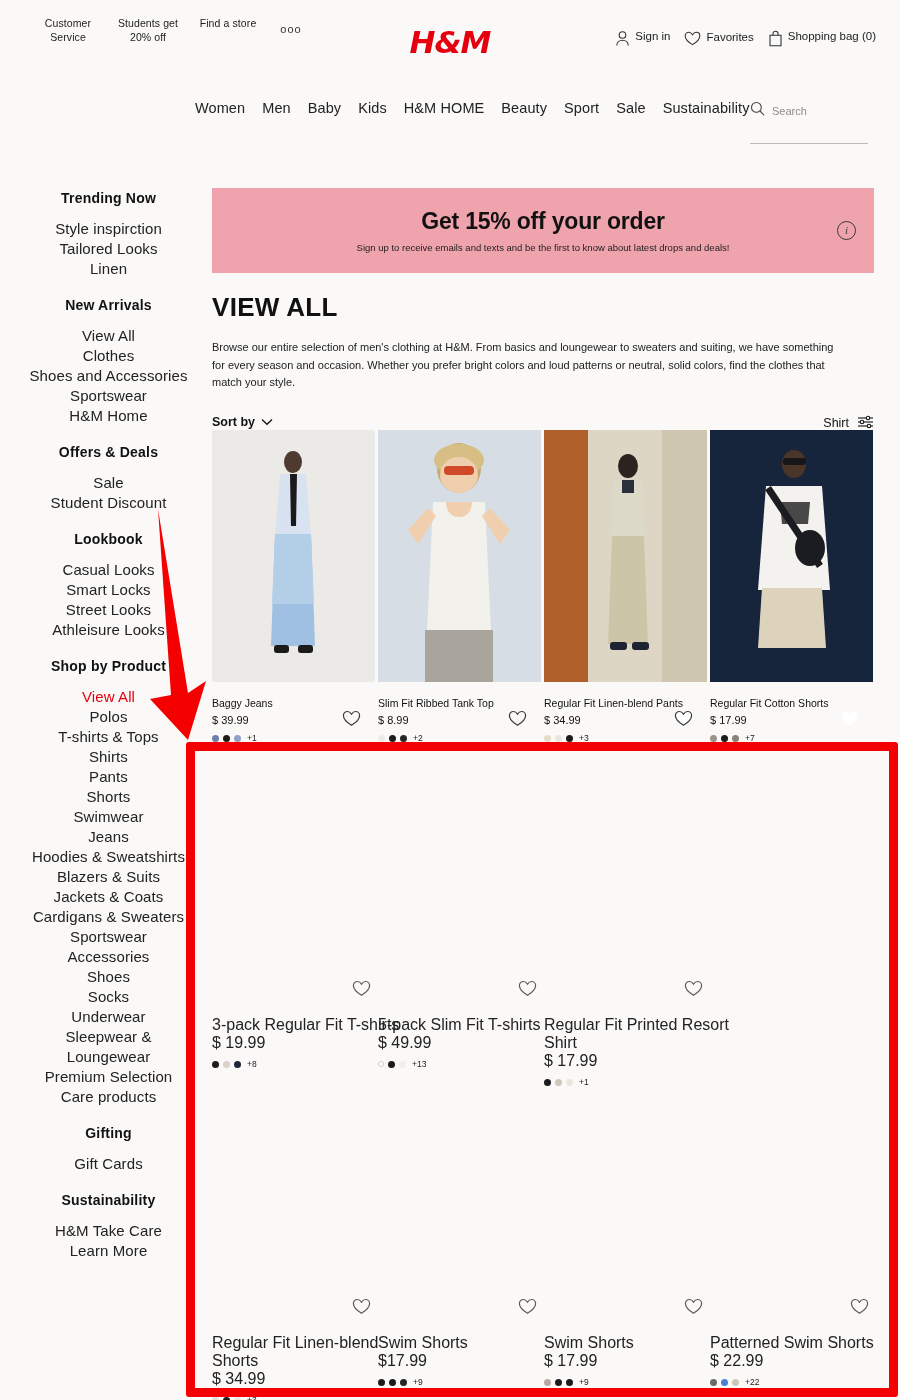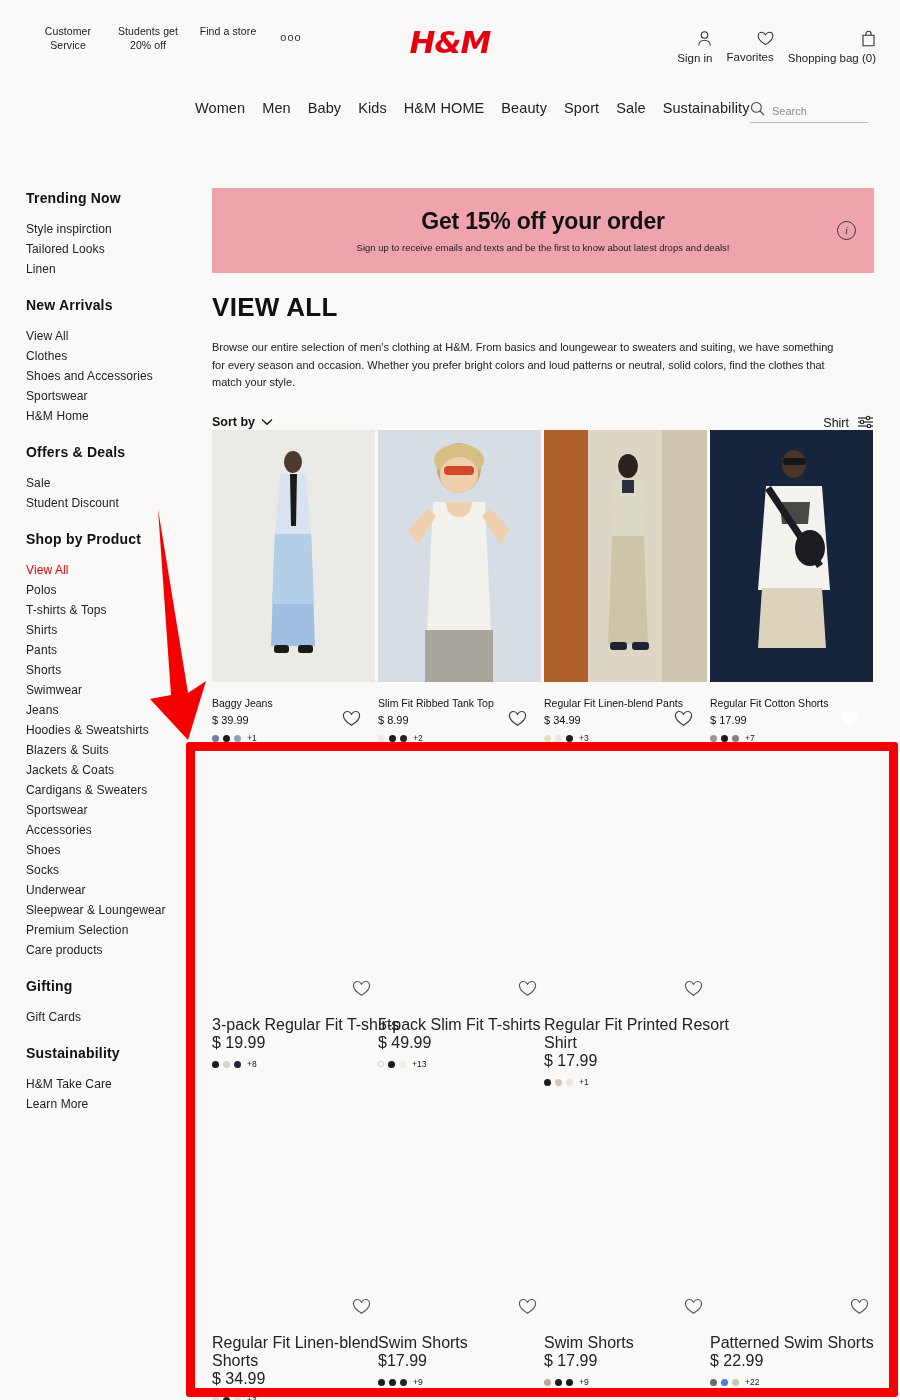--- a/index.html
+++ b/index.html
@@ -9,68 +9,68 @@
     font-family: "Liberation Sans", sans-serif;
     color: #222;
     overflow: hidden;
   }
   #page { position: relative; width: 900px; height: 1400px; background: #faf9f8; }
 
   
   .utility-bar {
     position: absolute; top: 0; left: 0; width: 900px; height: 80px;
   }
-  .util-left { position: absolute; left: 28px; top: 24px; display: flex; align-items: flex-start; gap: 0px; }
+  .util-left { position: absolute; left: 28px; top: 16px; display: flex; align-items: flex-start; gap: 0px; }
   .util-link {
     width: 80px; text-align: center; font-size: 10.5px; line-height: 14px;
     color: #222; letter-spacing: .1px;
   }
   .util-dots { width: 46px; text-align: center; font-size: 11px; letter-spacing: 1px; color: #333; padding-top: 7px; }
 
   .hm-logo {
     position: absolute; left: 0; right: 0; top: 24px; margin: 0 auto;
     width: 120px; text-align: center;
     color: #e50010; font-weight: bold; font-size: 31px;
     font-family: "DejaVu Sans", sans-serif;
     font-style: italic; letter-spacing: -1px;
   }
 
   .util-right { position: absolute; right: 24px; top: 30px; display: flex; align-items: center; gap: 14px; }
-  .util-item { display: flex; align-items: flex-end; gap: 5px; font-size: 11.5px; color: #222; flex-direction: column; }
+  .util-item { display: flex; align-items: flex-start; gap: 5px; font-size: 11.5px; color: #222; }
   .util-item svg { display: block; }
 
   
   .main-nav {
     position: absolute; top: 100px; left: 0; width: 900px; height: 34px;
   }
   .nav-links {
     position: absolute; left: 195px; top: 0; display: flex; gap: 17px; align-items: baseline;
   }
   .nav-link { font-size: 14.5px; color: #222; letter-spacing: .1px; }
   .nav-search {
     position: absolute; right: 32px; top: 1px; width: 118px;
     display: flex; align-items: center; gap: 7px;
-    border-bottom: 1px solid #bbb; padding-bottom: 2px;
+    border-bottom: 1px solid #bbb; padding-bottom: 23px;
   }
   .nav-search .ph { font-size: 11px; color: #8c8c8c; }
 
   
   .breadcrumb {
     position: absolute; top: 152px; left: 0; width: 900px; text-align: center;
     font-size: 9.5px; color: #555;
   }
   .breadcrumb span { color: #555; }
   .breadcrumb .sep { color: #999; margin: 0 2px; }
   .breadcrumb .current { color: #e50010; font-weight: bold; }
 
   
-  .sidebar { position: absolute; left: 26px; top: 190px; width: 165px; }
+  .sidebar { position: absolute; left: 26px; top: 190px; width: 165px; text-align: center; }
   .side-group { margin-bottom: 18px; }
   .side-title { font-size: 14px; font-weight: bold; color: #111; margin-bottom: 13px; letter-spacing: .2px; }
-  .side-item { font-size: 12px; color: #222; line-height: 20px; letter-spacing: .1px; }
+  .side-item { font-size: 15px; color: #222; line-height: 20px; letter-spacing: .1px; }
   .side-item.active { color: #e50010; }
 
   
   .promo {
     position: absolute; left: 212px; top: 188px; width: 662px; height: 85px;
     background: #efa3ad; display: flex; align-items: center; justify-content: center;
     flex-direction: column;
   }
   .promo h2 { font-size: 23px; font-weight: bold; color: #111; letter-spacing: -.2px; }
   .promo p { font-size: 9.5px; color: #222; margin-top: 7px; }
@@ -203,20 +203,27 @@
       <div class="side-item">Sportswear</div>
       <div class="side-item">H&amp;M Home</div>
     </div>
 
     <div class="side-group">
       <div class="side-title">Offers &amp; Deals</div>
       <div class="side-item">Sale</div>
       <div class="side-item">Student Discount</div>
     </div>
 
+    <div class="side-group">
+      <div class="side-title">Lookbook</div>
+      <div class="side-item">Casual Looks</div>
+      <div class="side-item">Smart Locks</div>
+      <div class="side-item">Street Looks</div>
+      <div class="side-item">Athleisure Looks</div>
+    </div>
 
     <div class="side-group">
       <div class="side-title">Shop by Product</div>
       <div class="side-item active">View All</div>
       <div class="side-item">Polos</div>
       <div class="side-item">T-shirts &amp; Tops</div>
       <div class="side-item">Shirts</div>
       <div class="side-item">Pants</div>
       <div class="side-item">Shorts</div>
       <div class="side-item">Swimwear</div>

